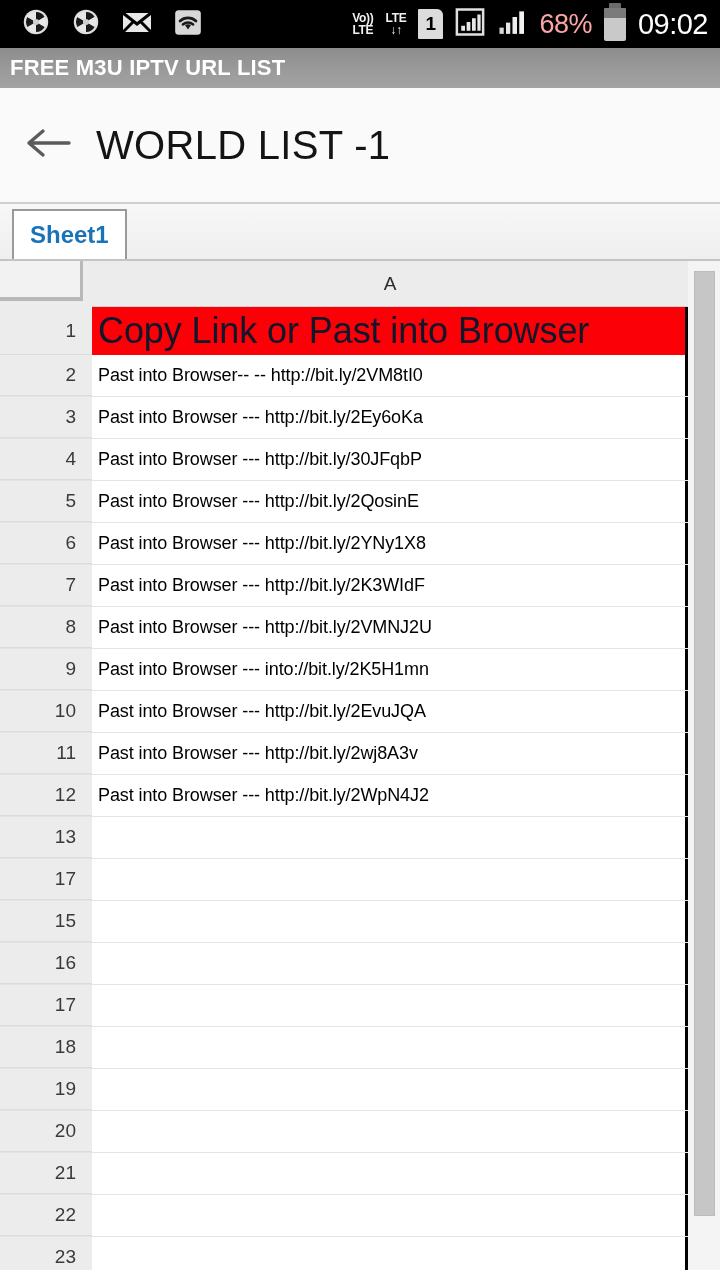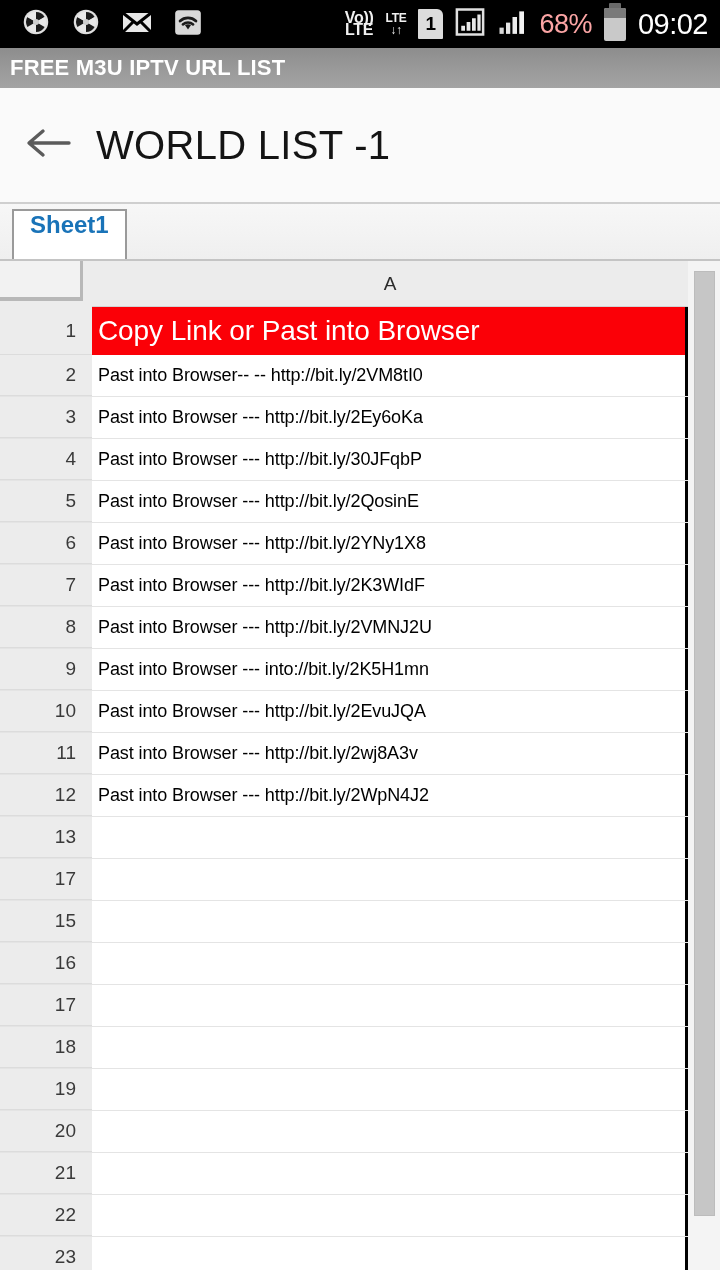--- a/index.html
+++ b/index.html
@@ -28,21 +28,21 @@
   }
   .status-right {
     margin-left: auto;
     display: flex;
     align-items: center;
     gap: 12px;
   }
   .sicon { display: block; }
 
   .volte-icon {
-    font-size: 16px;
+    font-size: 12px;
     line-height: 12px;
     font-weight: bold;
     text-align: center;
     color: #f0f0f0;
     letter-spacing: -0.3px;
   }
   .lte-arrows {
     font-size: 12px;
     line-height: 12px;
     font-weight: bold;
@@ -143,21 +143,21 @@
     padding-left: 12px;
     border-bottom: 2px solid #c4c4c4;
   }
   .sheet-tab {
     height: 50px;
     min-width: 110px;
     background: #ffffff;
     border: 2px solid #9a9a9a;
     border-bottom: none;
     display: flex;
-    align-items: flex-start;
+    align-items: center;
     justify-content: center;
     padding: 0 16px;
   }
   .sheet-tab-label {
     color: #1973b8;
     font-size: 24px;
     font-weight: bold;
   }
 
   
@@ -227,22 +227,22 @@
     padding-left: 6px;
     font-size: 18px;
     color: #000000;
     border-right: 3px solid #000000;
     white-space: nowrap;
     overflow: hidden;
     letter-spacing: -0.1px;
   }
   .grid-row.header-red .cell-a {
     background: #fb0007;
-    color: #ffffff;
-    font-size: 28px;
+    color: #0f172a;
+    font-size: 36px;
     border-right: 3px solid #000000;
     text-align: right;
   }
   .grid-row.header-red {
     height: 48px;
     border-bottom: none;
   }
   .cell-tail {
     width: 32px;
     background: #f4f4f4;

